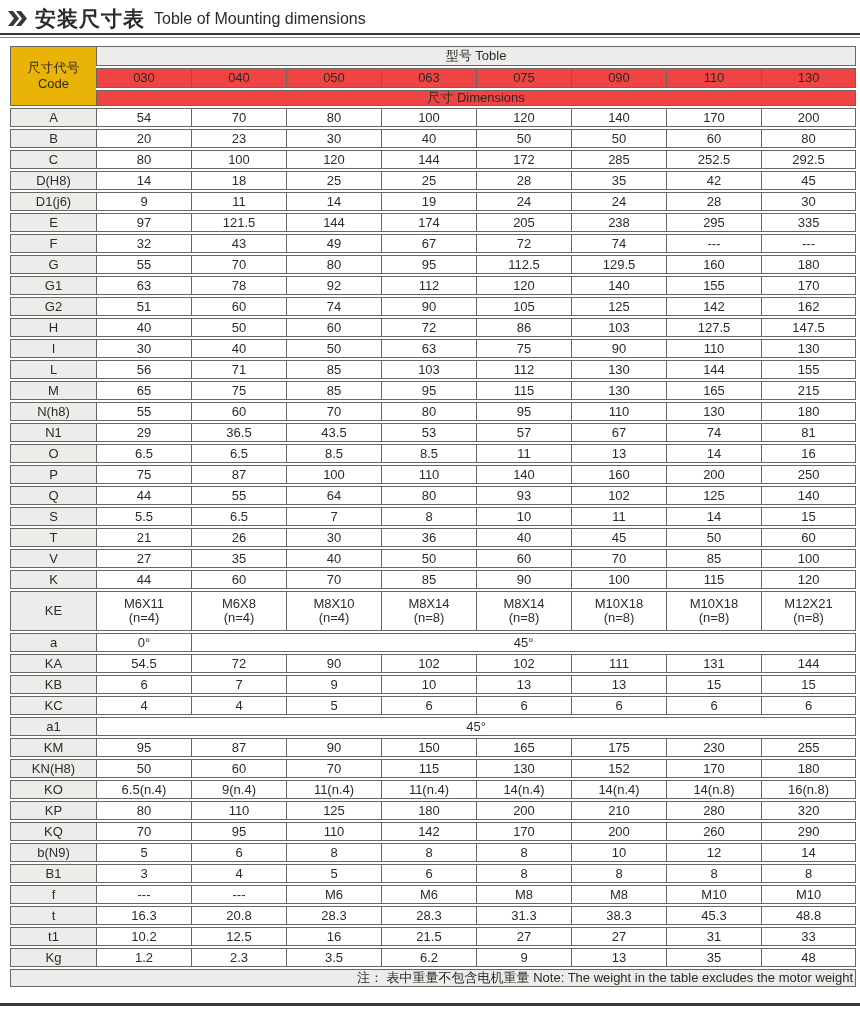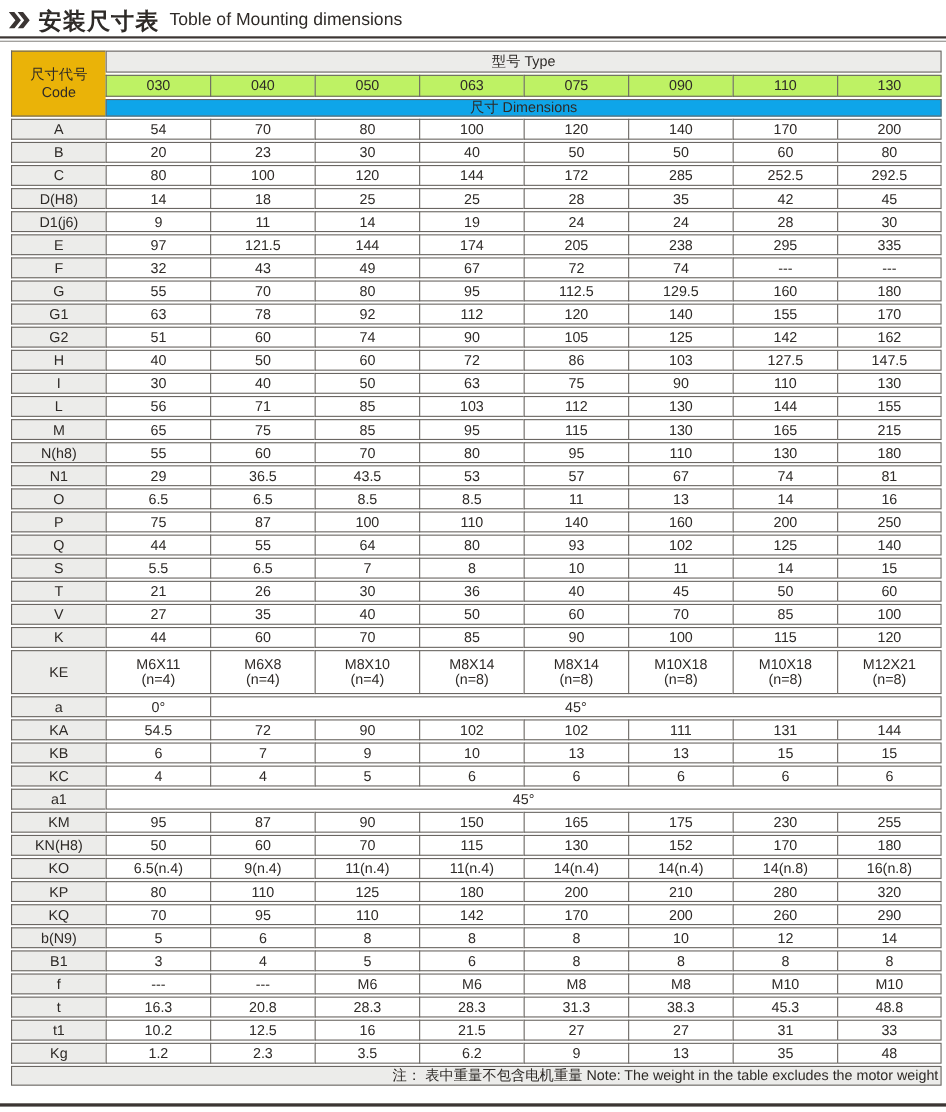--- a/index.html
+++ b/index.html
@@ -40,22 +40,22 @@
     line-height: 1.1;
     padding: 0 2px;
     white-space: pre-line;
     overflow: hidden;
   }
   th:last-child, td:last-child { border-right: 1px solid #6a6662; }
   tr.note-row td { border-right: 1px solid #6a6662; }
 
   .gray { background: #ececea; }
   thead tr.hdr-type th { height: 20px; }
-  thead tr.hdr-types th { height: 20px; background: #bef264; }
-  thead tr.hdr-dims th { height: 15px; background: #0ea5e9; }
+  thead tr.hdr-types th { height: 20px; background: #ef4444; }
+  thead tr.hdr-dims th { height: 15px; background: #ef4444; }
   th.corner { background: #eab308; font-size: 13px; line-height: 1.25; }
   tbody th.row-label { background: #ececea; }
   tbody td { background: #ffffff; }
   tbody tr.tall th, tbody tr.tall td { height: 40px; }
   tr.note-row td {
     background: #ececea;
     text-align: right;
     padding-left: 25px;
     height: 18px;
     font-size: 13px;
@@ -88,21 +88,21 @@
         <col style="width:95px">
         <col style="width:95px">
       <col style="width:95px">
         <col style="width:95px">
         <col style="width:95px">
         <col style="width:95px">
     </colgroup>
     <thead>
       <tr class="hdr-type">
         <th rowspan="3" class="corner"><span>尺寸代号</span><br><span>Code</span></th>
-        <th colspan="8" class="gray">型号 Type</th>
+        <th colspan="8" class="gray">型号 Toble</th>
       </tr>
       <tr class="hdr-types" id="types-row">
           <th>030</th>
           <th>040</th>
           <th>050</th>
           <th>063</th>
           <th>075</th>
           <th>090</th>
           <th>110</th>
           <th>130</th>

